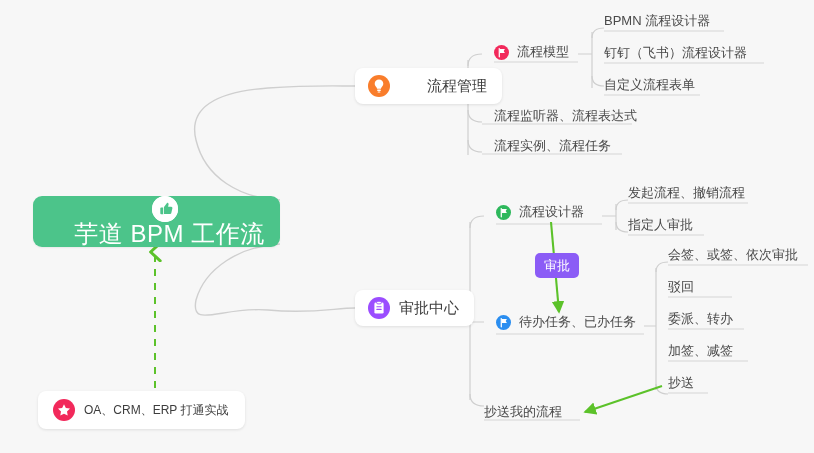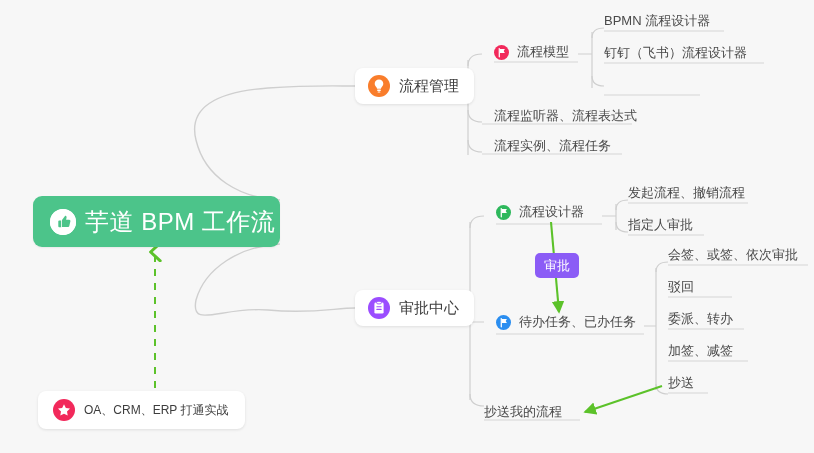--- a/index.html
+++ b/index.html
@@ -17,41 +17,42 @@
   
   .root-node{
     position:absolute;left:33px;top:196px;
     width:247px;height:51px;
     background:#4cc48a;
     border-radius:9px;
     display:flex;align-items:center;
     box-sizing:border-box;
     padding-left:17px;
     box-shadow:0 1px 2px rgba(0,0,0,.06);
+    flex-direction:column;
   }
   .root-label{
     color:#ffffff;font-size:24px;line-height:1;
     margin-left:9px;letter-spacing:.5px;white-space:nowrap;
   }
 
   
   .card{
     position:absolute;
     background:#ffffff;
     border-radius:8px;
     box-shadow:0 1px 3px rgba(0,0,0,.10);
     display:flex;align-items:center;
     box-sizing:border-box;
     padding:0 15px 0 13px;
     height:36px;
     white-space:nowrap;
   }
   .card .card-label{font-size:15px;color:#3d3d3d;margin-left:9px;}
 
-  #node-liucheng{left:355px;top:68px;}
+  #node-liucheng{left:355px;top:68px;gap:28px;}
   #node-shenpi{left:355px;top:290px;}
   #node-oa{left:38px;top:391px;height:38px;padding:0 17px 0 15px;}
   #node-oa .card-label{font-size:12px;color:#3d3d3d;}
 
   
   .leaf{
     position:absolute;
     font-size:13px;
     color:#4a4a4a;
     white-space:nowrap;
@@ -208,20 +209,23 @@
   <div class="leaf" style="left:494px;top:138px;">
     <span>流程实例、流程任务</span>
   </div>
 
   <div class="leaf" style="left:604px;top:13px;">
     <span>BPMN 流程设计器</span>
   </div>
   <div class="leaf" style="left:604px;top:45px;">
     <span>钉钉（飞书）流程设计器</span>
   </div>
+  <div class="leaf" style="left:604px;top:77px;">
+    <span>自定义流程表单</span>
+  </div>
 
   <div class="leaf with-icon" style="left:496px;top:204px;">
     <span class="circ flag">
       <svg width="15" height="15" viewBox="0 0 15 15">
         <circle cx="7.5" cy="7.5" r="7.5" fill="#2eb85c"></circle>
         <path d="M5.3 3.6v8.2" stroke="#ffffff" stroke-width="1.25" stroke-linecap="round"></path>
         <path d="M5.9 4.1h5.0l-1.2 1.95L10.9 8.0H5.9z" fill="#ffffff"></path>
       </svg>
     </span>
     <span class="leaf-text">流程设计器</span>

